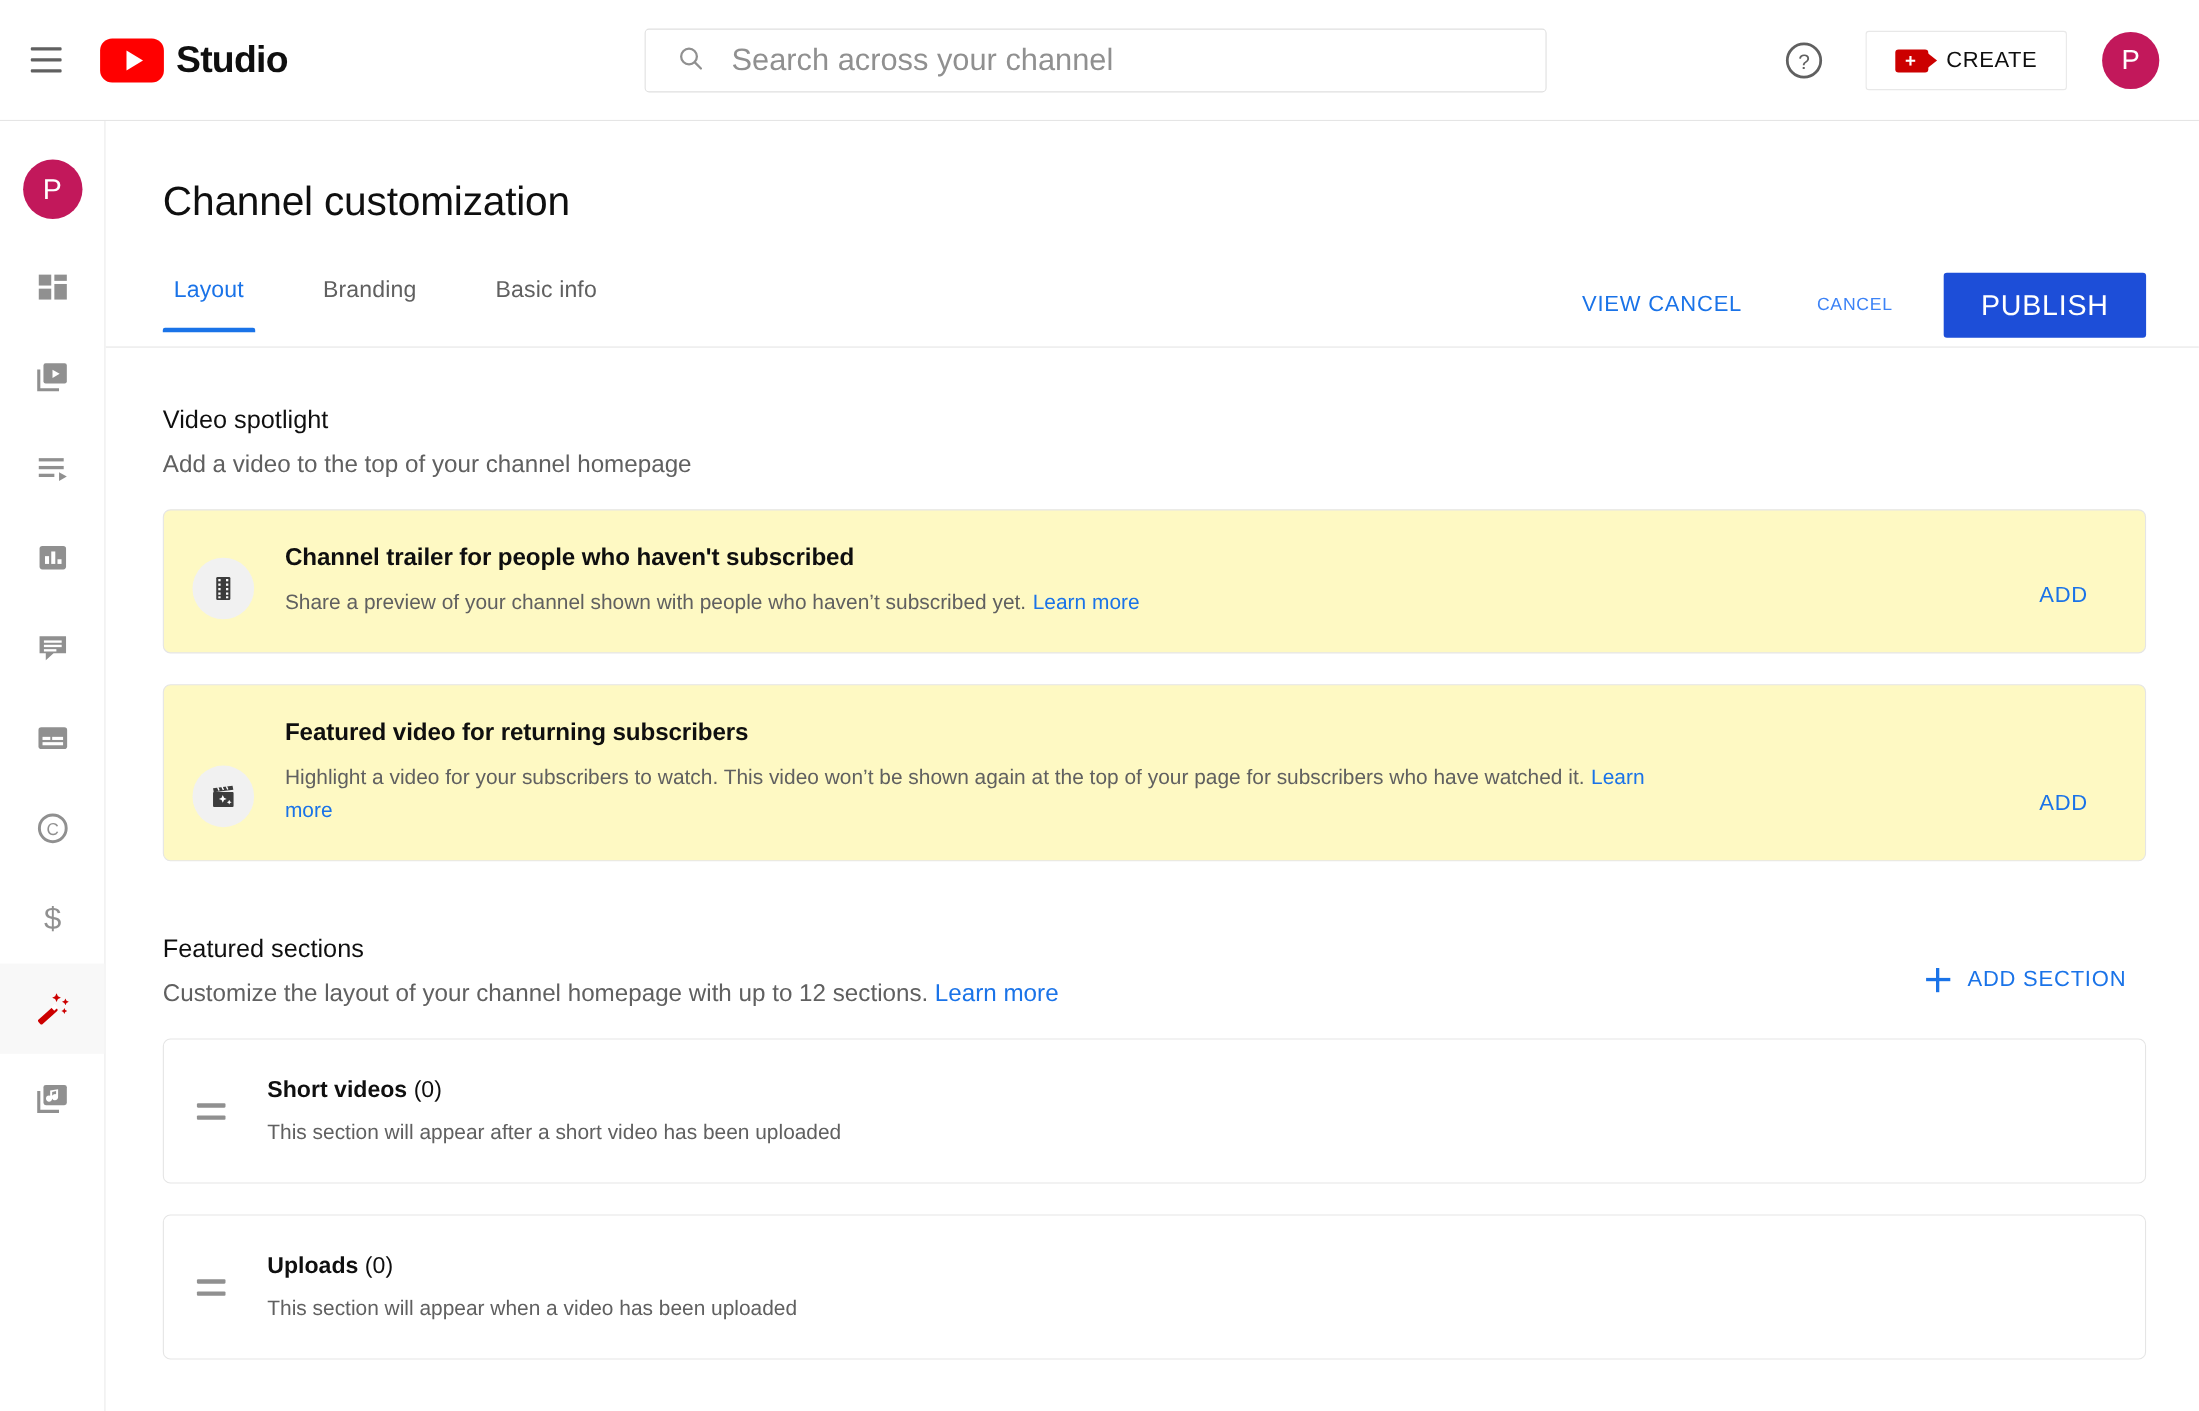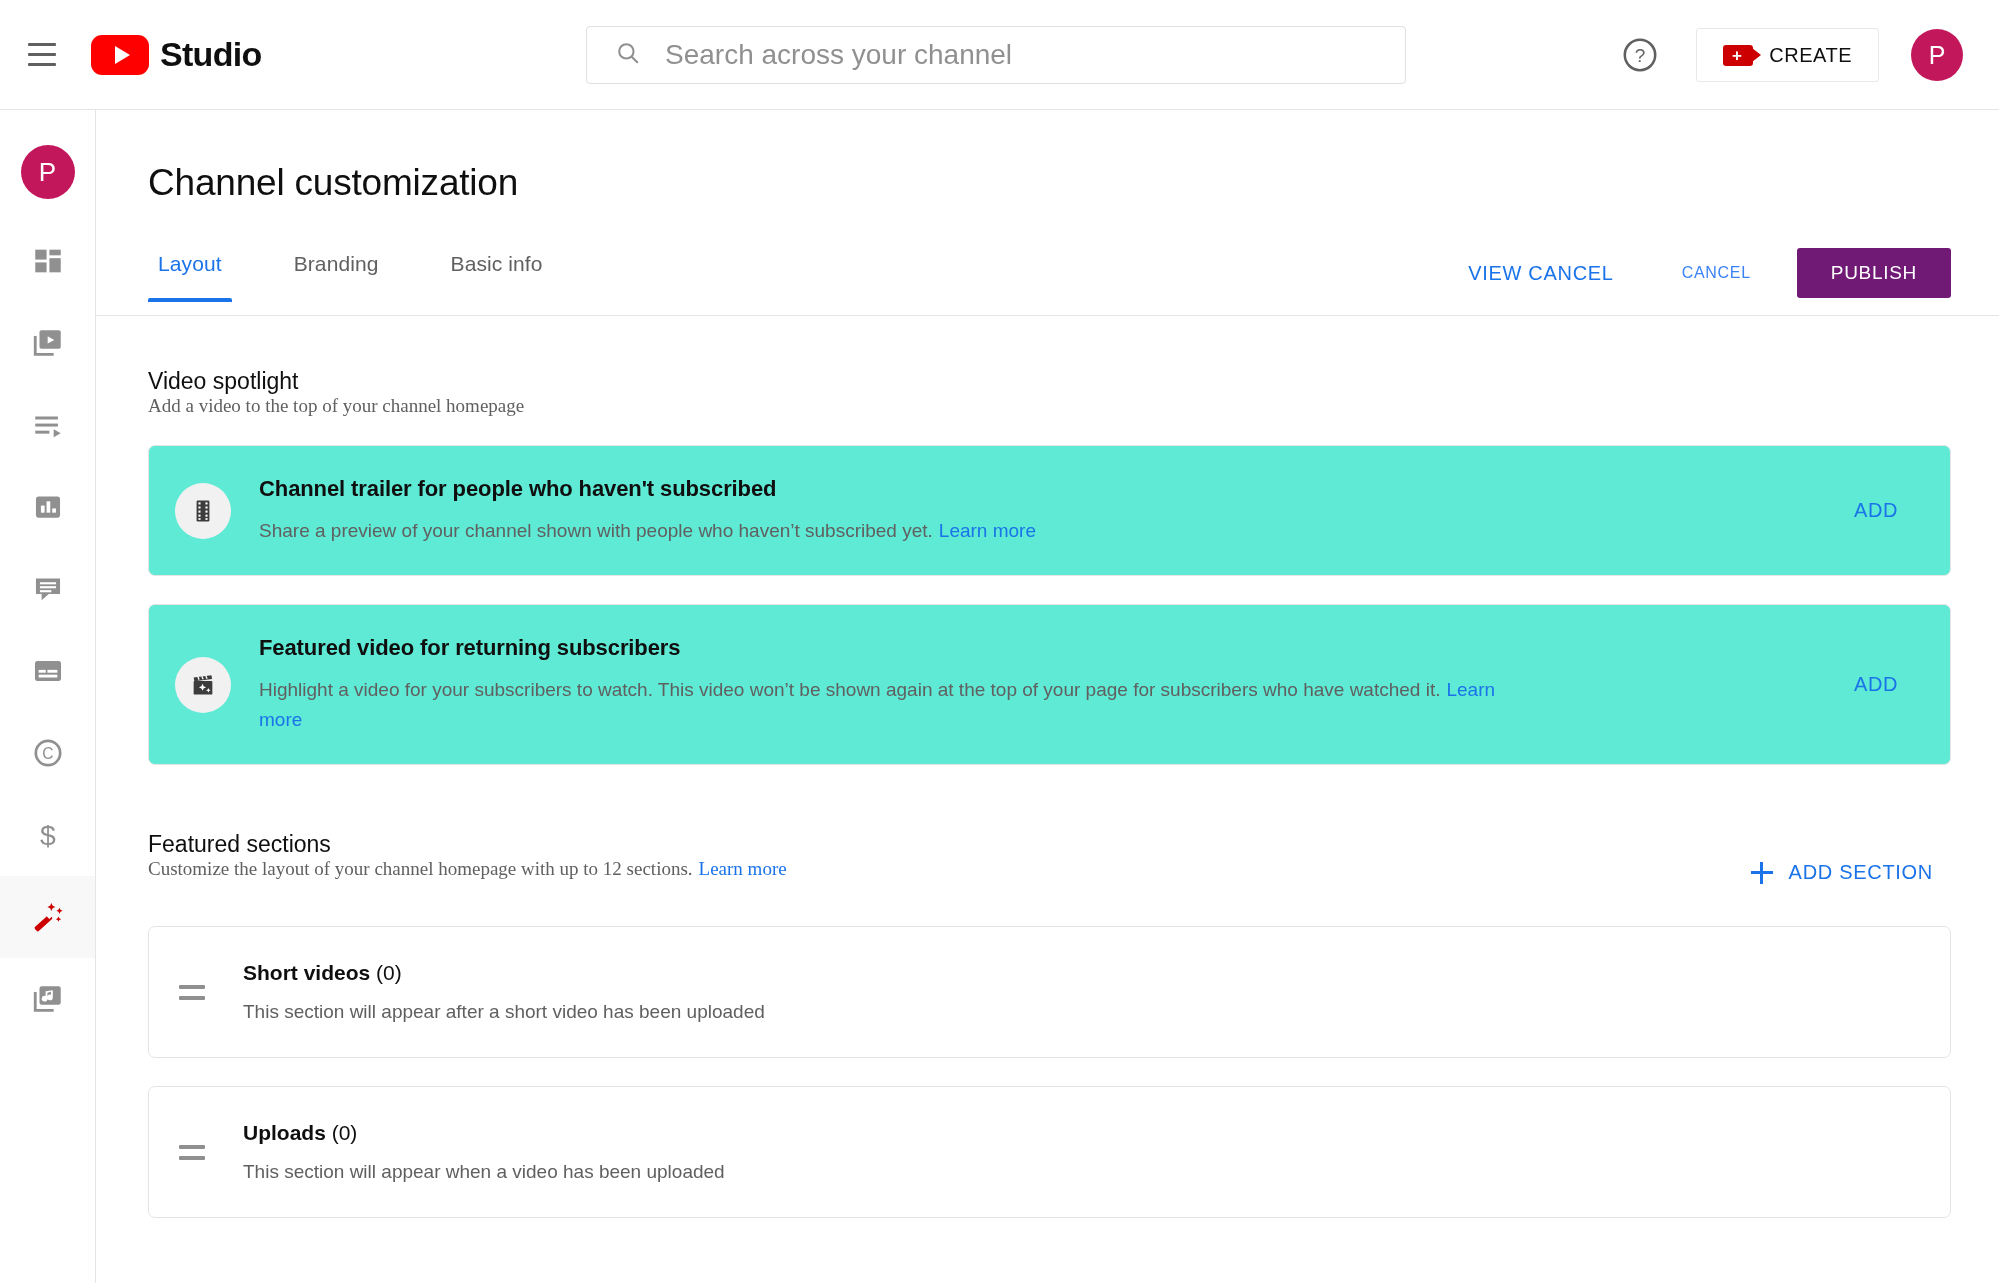--- a/index.html
+++ b/index.html
@@ -241,54 +241,54 @@
   }
   .cancel-btn {
     color: #3b82f6;
     font-size: 16px;
     letter-spacing: 0.7px;
     cursor: pointer;
     padding: 12px 18px;
     margin-left: 36px;
   }
   .publish-btn {
-    background: #701a75;
+    background: #1d4ed8;
     color: #ffffff;
-    font-size: 19px;
+    font-size: 26px;
     letter-spacing: 0.7px;
     border: none;
     border-radius: 3px;
     padding: 14px 34px;
     margin-left: 28px;
     font-family: "Liberation Sans", sans-serif;
     cursor: default;
   }
 
   .content { padding: 0 48px 0 52px; }
 
   .sec-title {
     font-size: 23px;
     font-weight: 500;
     color: #0f0f0f;
     margin-top: 52px;
   }
   .sec-sub {
-    font-size: 19px;
+    font-size: 22px;
     color: #606060;
-    font-family: Liberation Serif, serif;
+    margin-top: 14px;
   }
 
   .card {
     border: 1px solid #e5e5e5;
     border-radius: 7px;
     margin-top: 28px;
     display: flex;
-    align-items: center;
+    align-items: flex-end;
     padding: 30px 36px 30px 26px;
-    background: #5eead4;
+    background: #fef9c3;
   }
   .card-ic-circle {
     width: 56px; height: 56px;
     border-radius: 50%;
     background: #f1f1f1;
     display: flex; align-items: center; justify-content: center;
     flex: 0 0 auto;
     margin-right: 28px;
   }
   .card-body { flex: 1; min-width: 0; }

